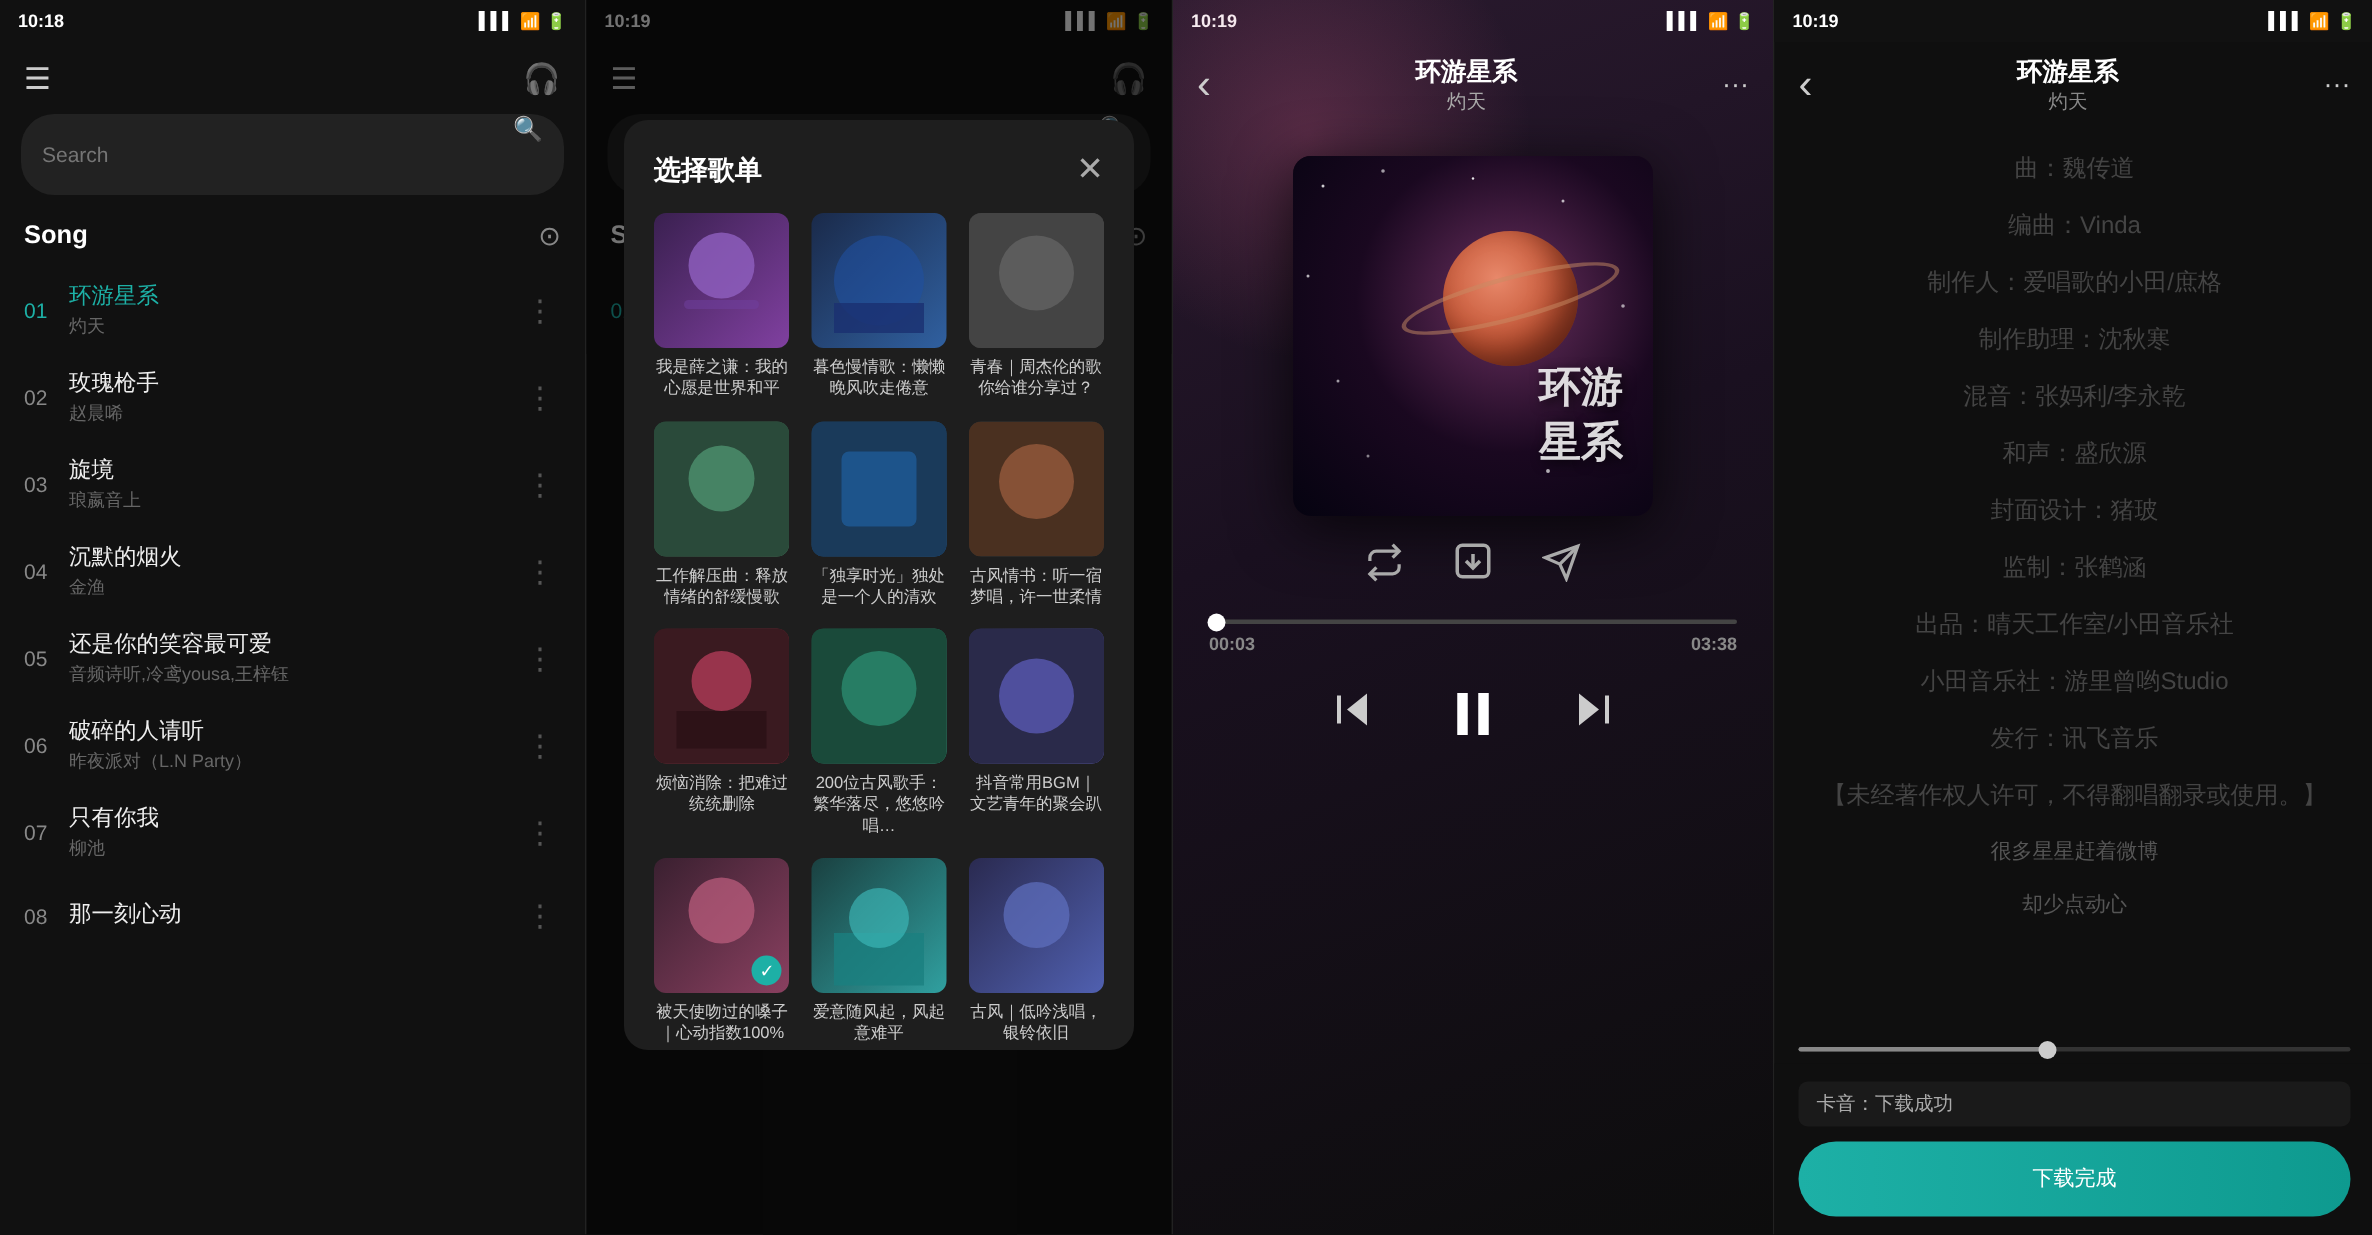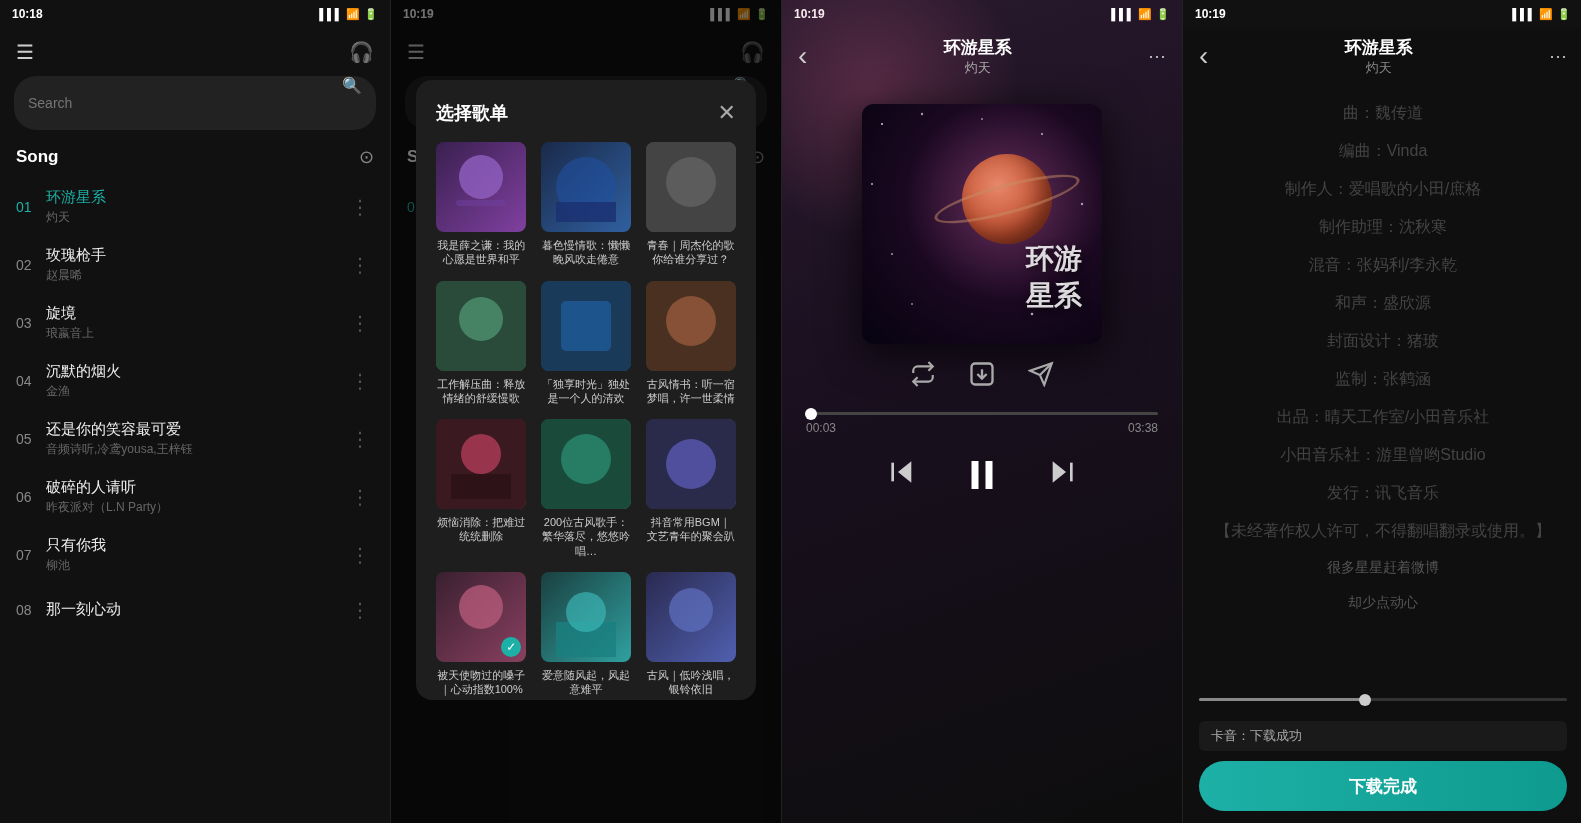--- a/index.html
+++ b/index.html
@@ -226,20 +226,21 @@
       border-radius: 50%;
       position: absolute;
       right: -6px; top: -4.5px;
     }
     .progress-times {
       display: flex;
       justify-content: space-between;
       margin-top: 6px;
       font-size: 12px;
       color: #888;
+      font-weight: bold;
     }
 
     .playback-controls {
       display: flex;
       justify-content: center;
       align-items: center;
       gap: 36px;
       margin-bottom: 16px;
       position: relative;
       z-index: 2;
@@ -300,22 +301,22 @@
       color: #aaa;
       margin-bottom: 10px;
     }
     .download-complete-btn {
       width: 100%;
       height: 50px;
       background: linear-gradient(90deg, #1db0a6, #0e9a8f);
       border: none;
       border-radius: 28px;
       color: #fff;
-      font-size: 17px;
-      font-weight: 700;
+      font-size: 14px;
+      font-weight: 400;
       cursor: pointer;
     }
 
     
     .modal-overlay {
       position: absolute;
       top: 0; left: 0; right: 0; bottom: 0;
       background: rgba(0,0,0,0.55);
       display: flex;
       align-items: flex-start;

